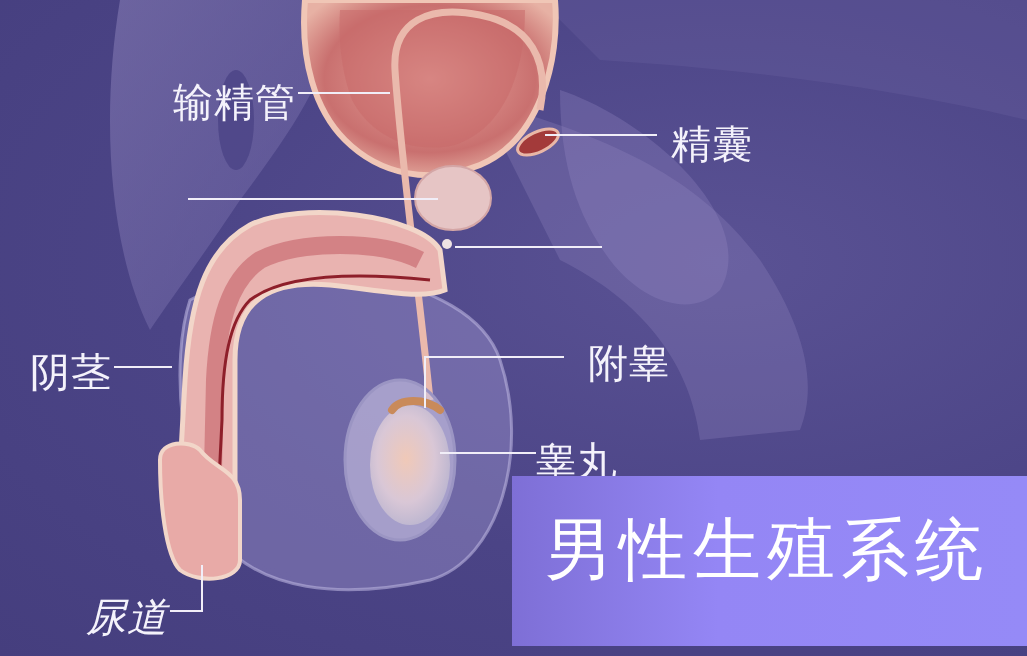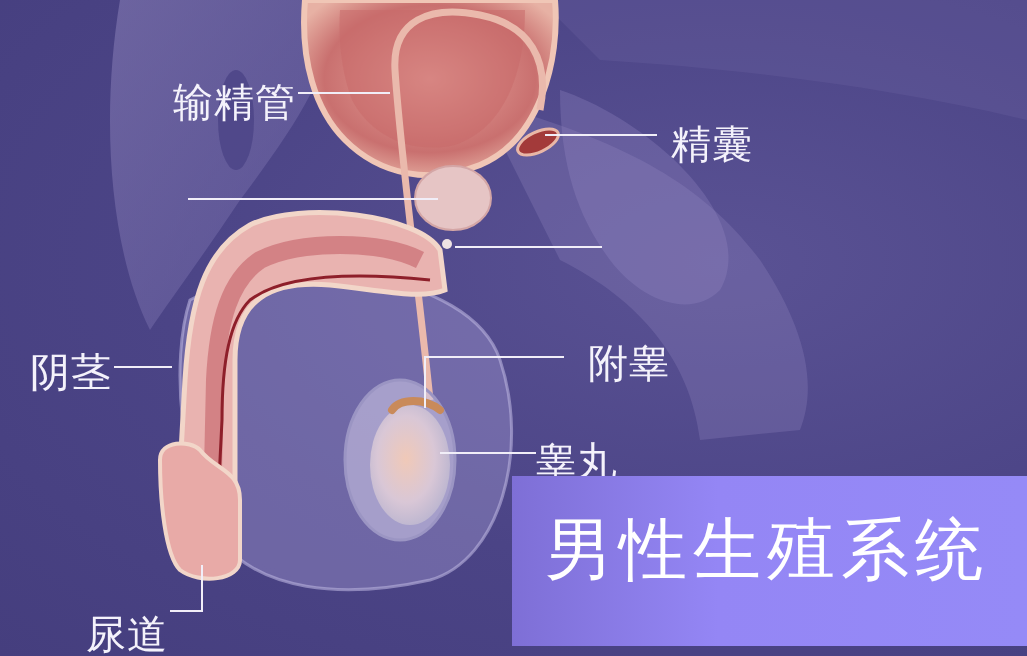--- a/index.html
+++ b/index.html
@@ -77,17 +77,17 @@
   <div class="vline" style="left:424px;top:356px;height:52px;"></div>
   <div class="line" style="left:440px;top:452px;width:96px;"></div>
   <div class="vline" style="left:201px;top:565px;height:46px;"></div>
   <div class="line" style="left:170px;top:610px;width:33px;"></div>
 
   <div class="label" style="left:173px;top:82px;">输精管</div>
   <div class="label" style="left:671px;top:124px;">精囊</div>
   <div class="label" style="left:30px;top:352px;">阴茎</div>
   <div class="label" style="left:588px;top:343px;">附睾</div>
   <div class="label" style="left:536px;top:441px;">睾丸</div>
-  <div class="label" style="left:86px;top:614px;">尿道</div>
+  <div class="label" style="left:86px;top:597px;font-style:italic;">尿道</div>
 
   <div class="title-band"></div>
   <div class="title">男性生殖系统</div>
 </div>
 
 </body></html>

